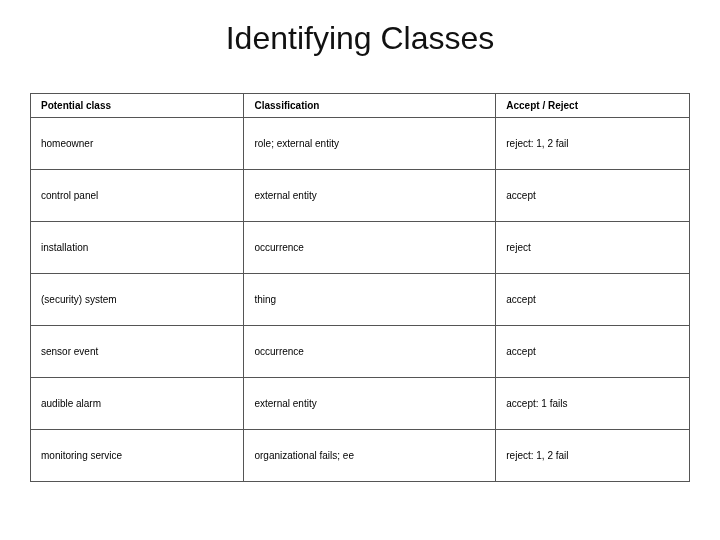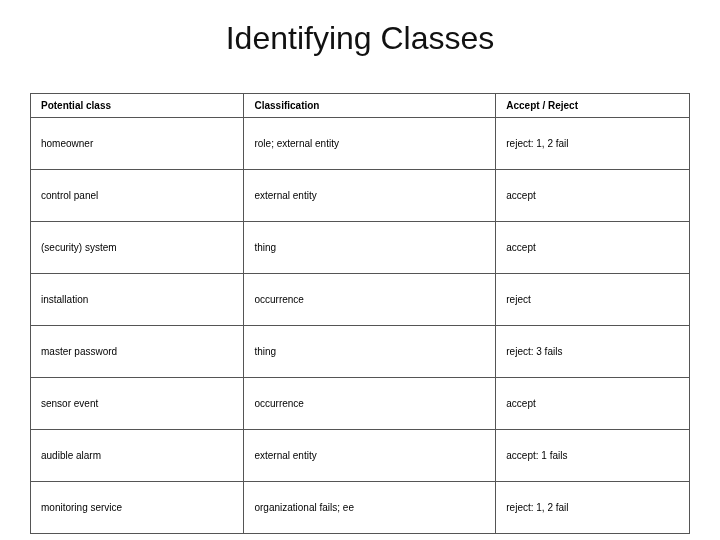--- a/index.html
+++ b/index.html
@@ -60,33 +60,28 @@
         <td>homeowner</td>
         <td>role; external entity</td>
         <td>reject: 1, 2 fail</td>
       </tr>
       <tr>
         <td>control panel</td>
         <td>external entity</td>
         <td>accept</td>
       </tr>
       <tr>
-        <td>(security) system</td>
-        <td>thing</td>
-        <td>accept</td>
-      </tr>
-      <tr>
         <td>installation</td>
         <td>occurrence</td>
         <td>reject</td>
       </tr>
       <tr>
-        <td>master password</td>
+        <td>(security) system</td>
         <td>thing</td>
-        <td>reject: 3 fails</td>
+        <td>accept</td>
       </tr>
       <tr>
         <td>sensor event</td>
         <td>occurrence</td>
         <td>accept</td>
       </tr>
       <tr>
         <td>audible alarm</td>
         <td>external entity</td>
         <td>accept: 1 fails</td>

